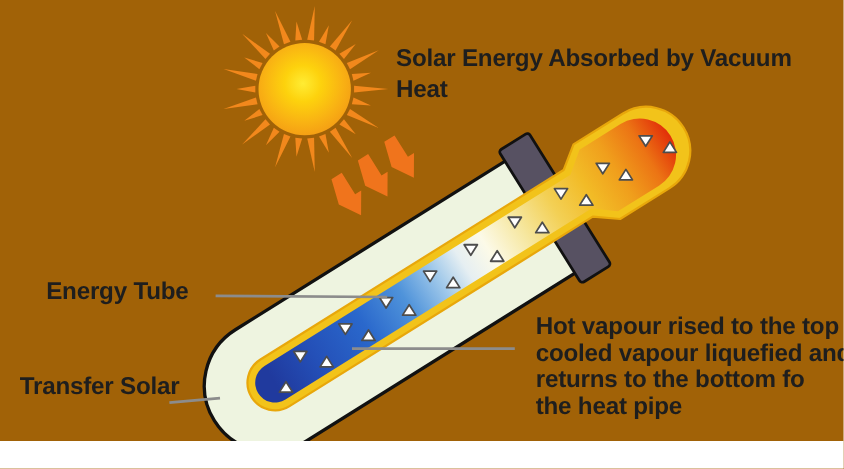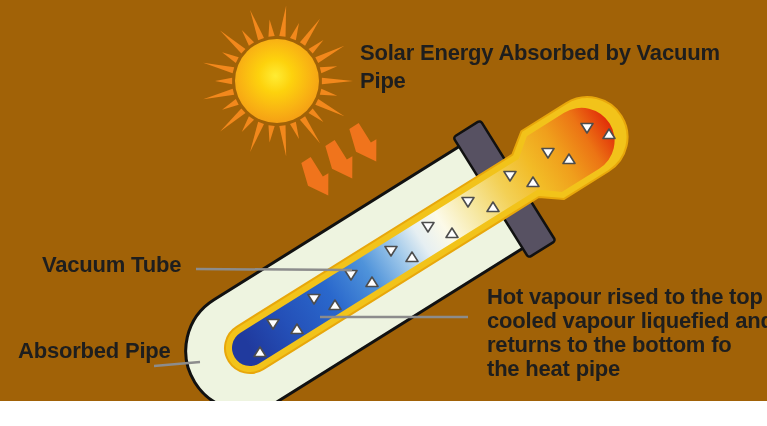--- a/index.html
+++ b/index.html
@@ -127,27 +127,27 @@
         <polygon points="0,-5.5 23,-5.5 23,-12 42,0 23,12 0,5.5" fill="#f0741c" transform="translate(354 126) rotate(58)"></polygon>
       </g>
 
     <line x1="196" y1="269" x2="352" y2="270" stroke-width="2.5" stroke="#8c8c8c"></line>
     <line x1="154" y1="366" x2="200" y2="362" stroke-width="2.5" stroke="#8c8c8c"></line>
     <line x1="320" y1="317" x2="468" y2="317" stroke-width="2.5" stroke="#8c8c8c"></line>
   </svg>
 
   <div class="lbl lbl-title">
     <div>Solar Energy Absorbed by Vacuum</div>
-    <div>Pipe</div>
+    <div>Heat</div>
   </div>
 
-  <div class="lbl lbl-vacuum">Vacuum Tube</div>
+  <div class="lbl lbl-vacuum">Energy Tube</div>
 
   <div class="lbl lbl-copper">
-    <div>Absorbed Pipe</div>
+    <div>Transfer Solar</div>
   </div>
 
   <div class="lbl lbl-hot">
     <div>Hot vapour rised to the top</div>
     <div>cooled vapour liquefied and</div>
     <div>returns to the bottom fo</div>
     <div>the heat pipe</div>
   </div>
 
 </div>

